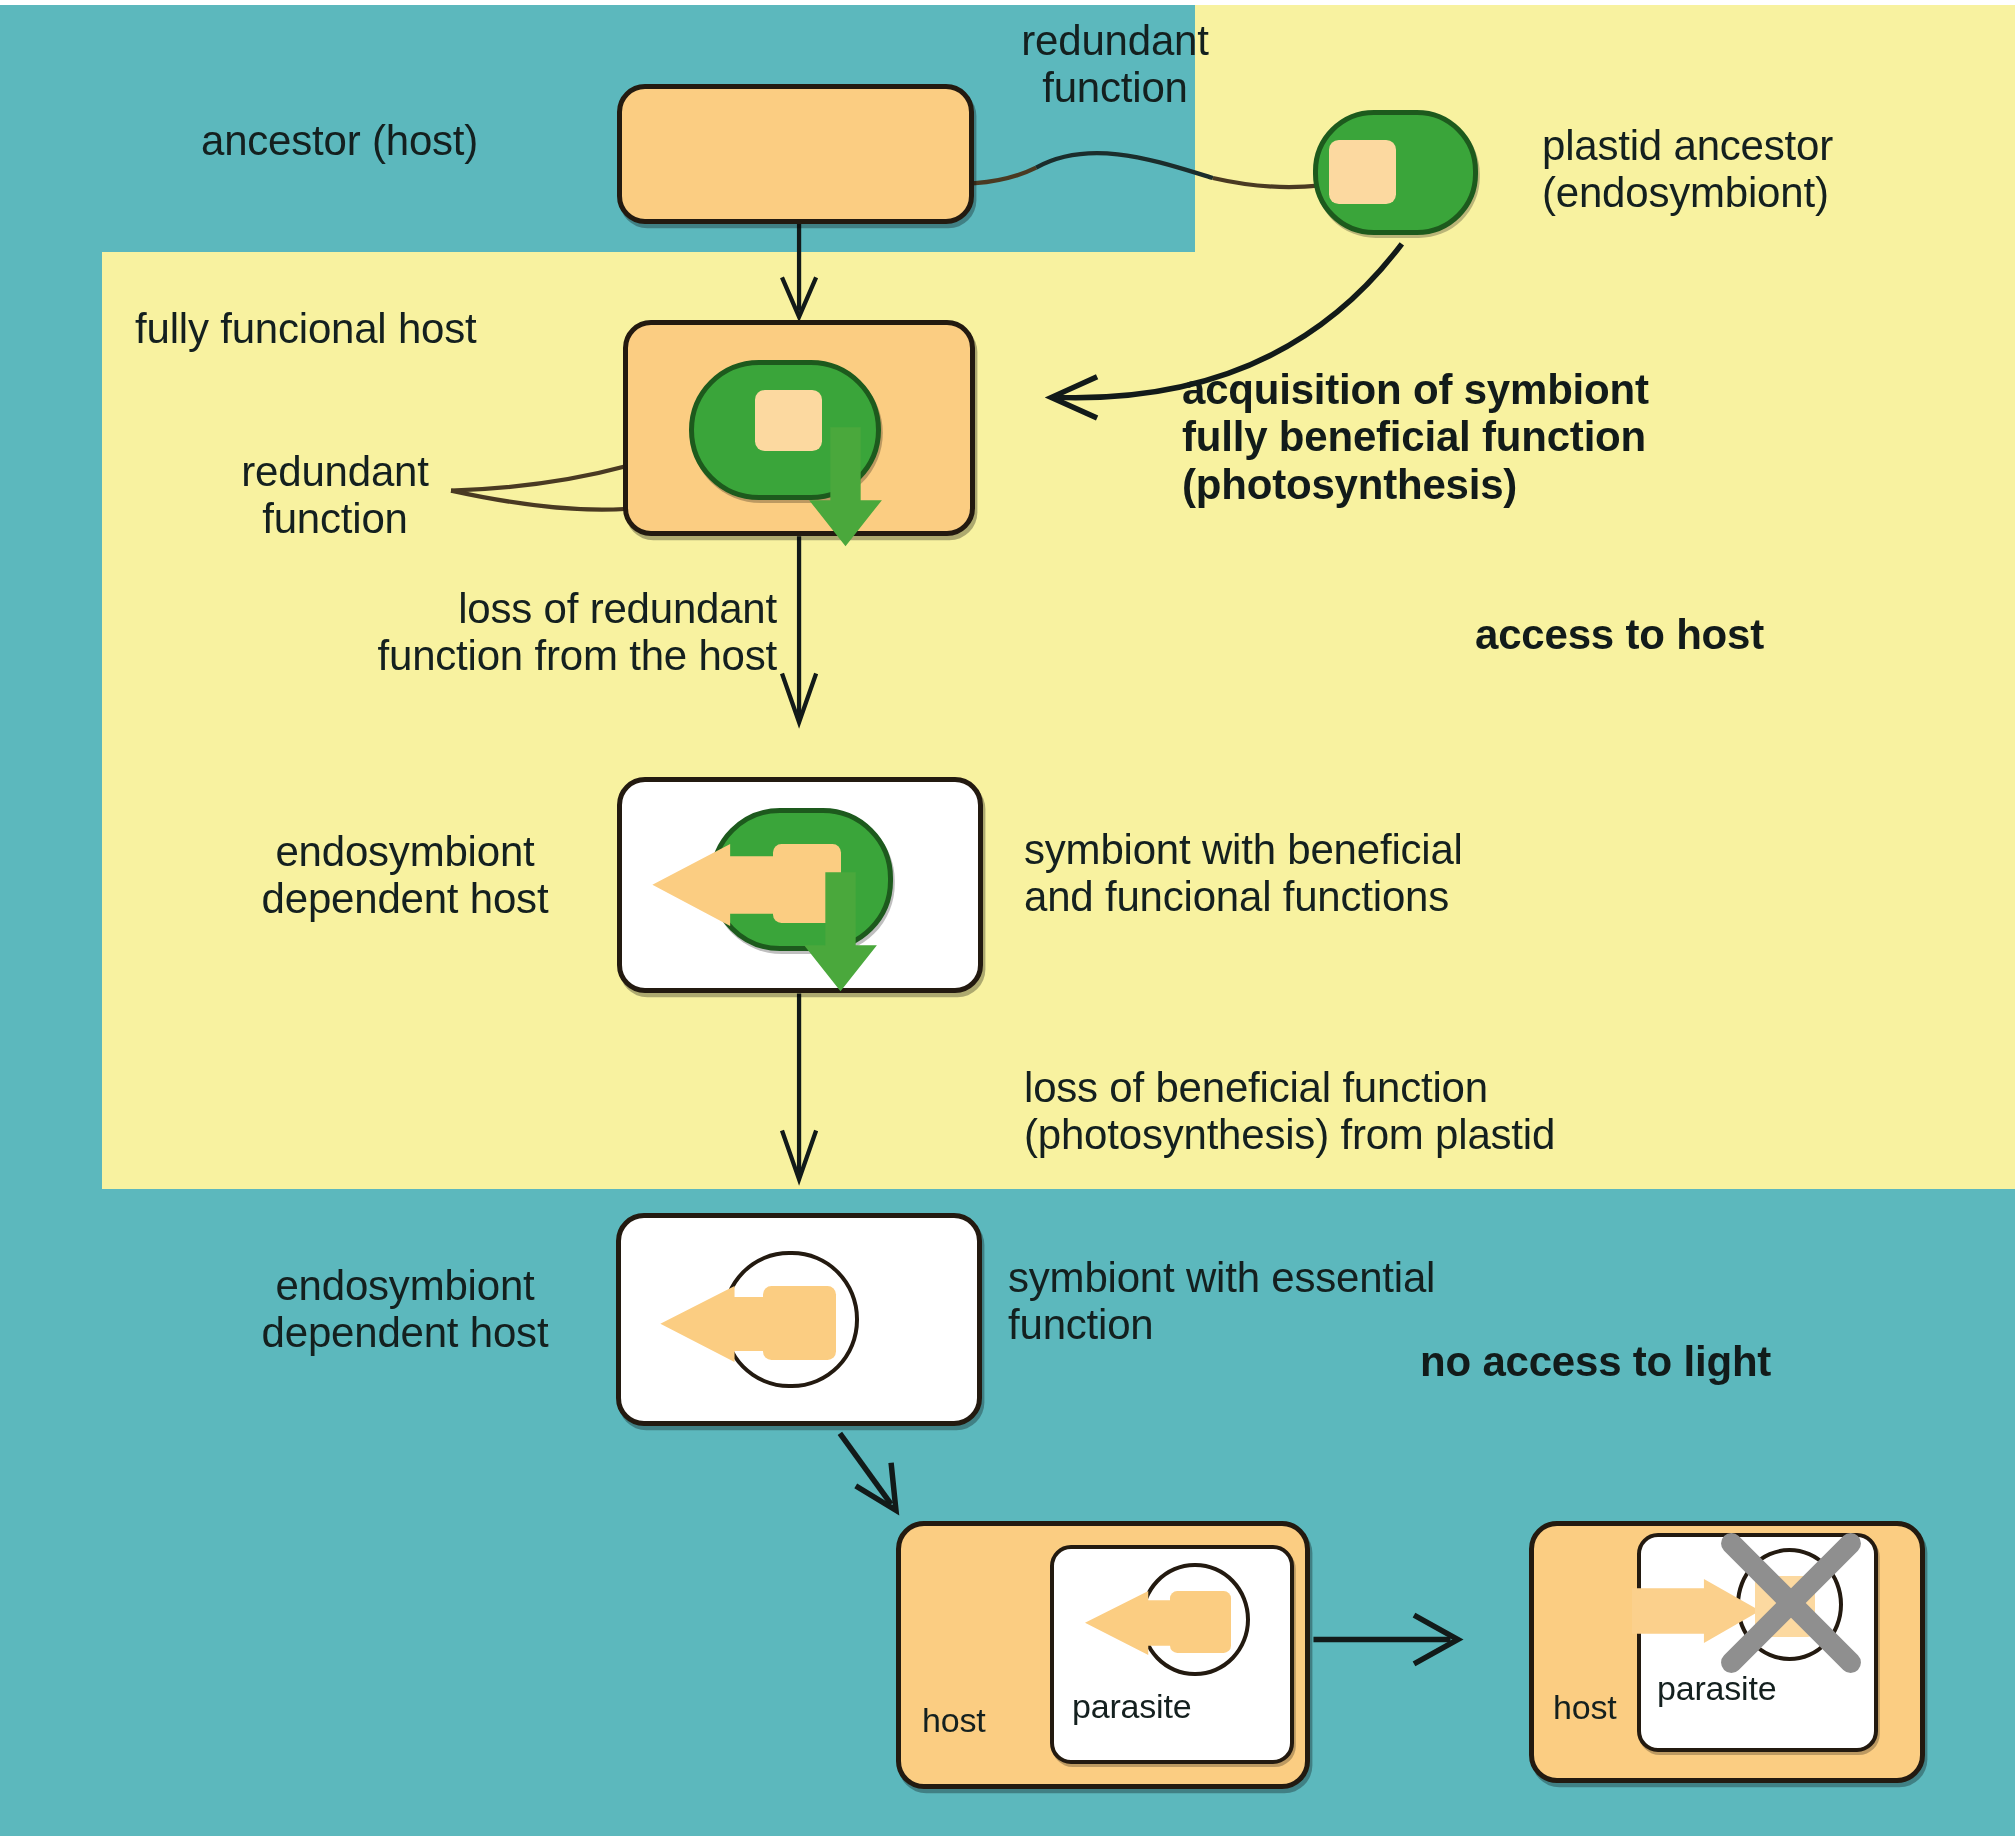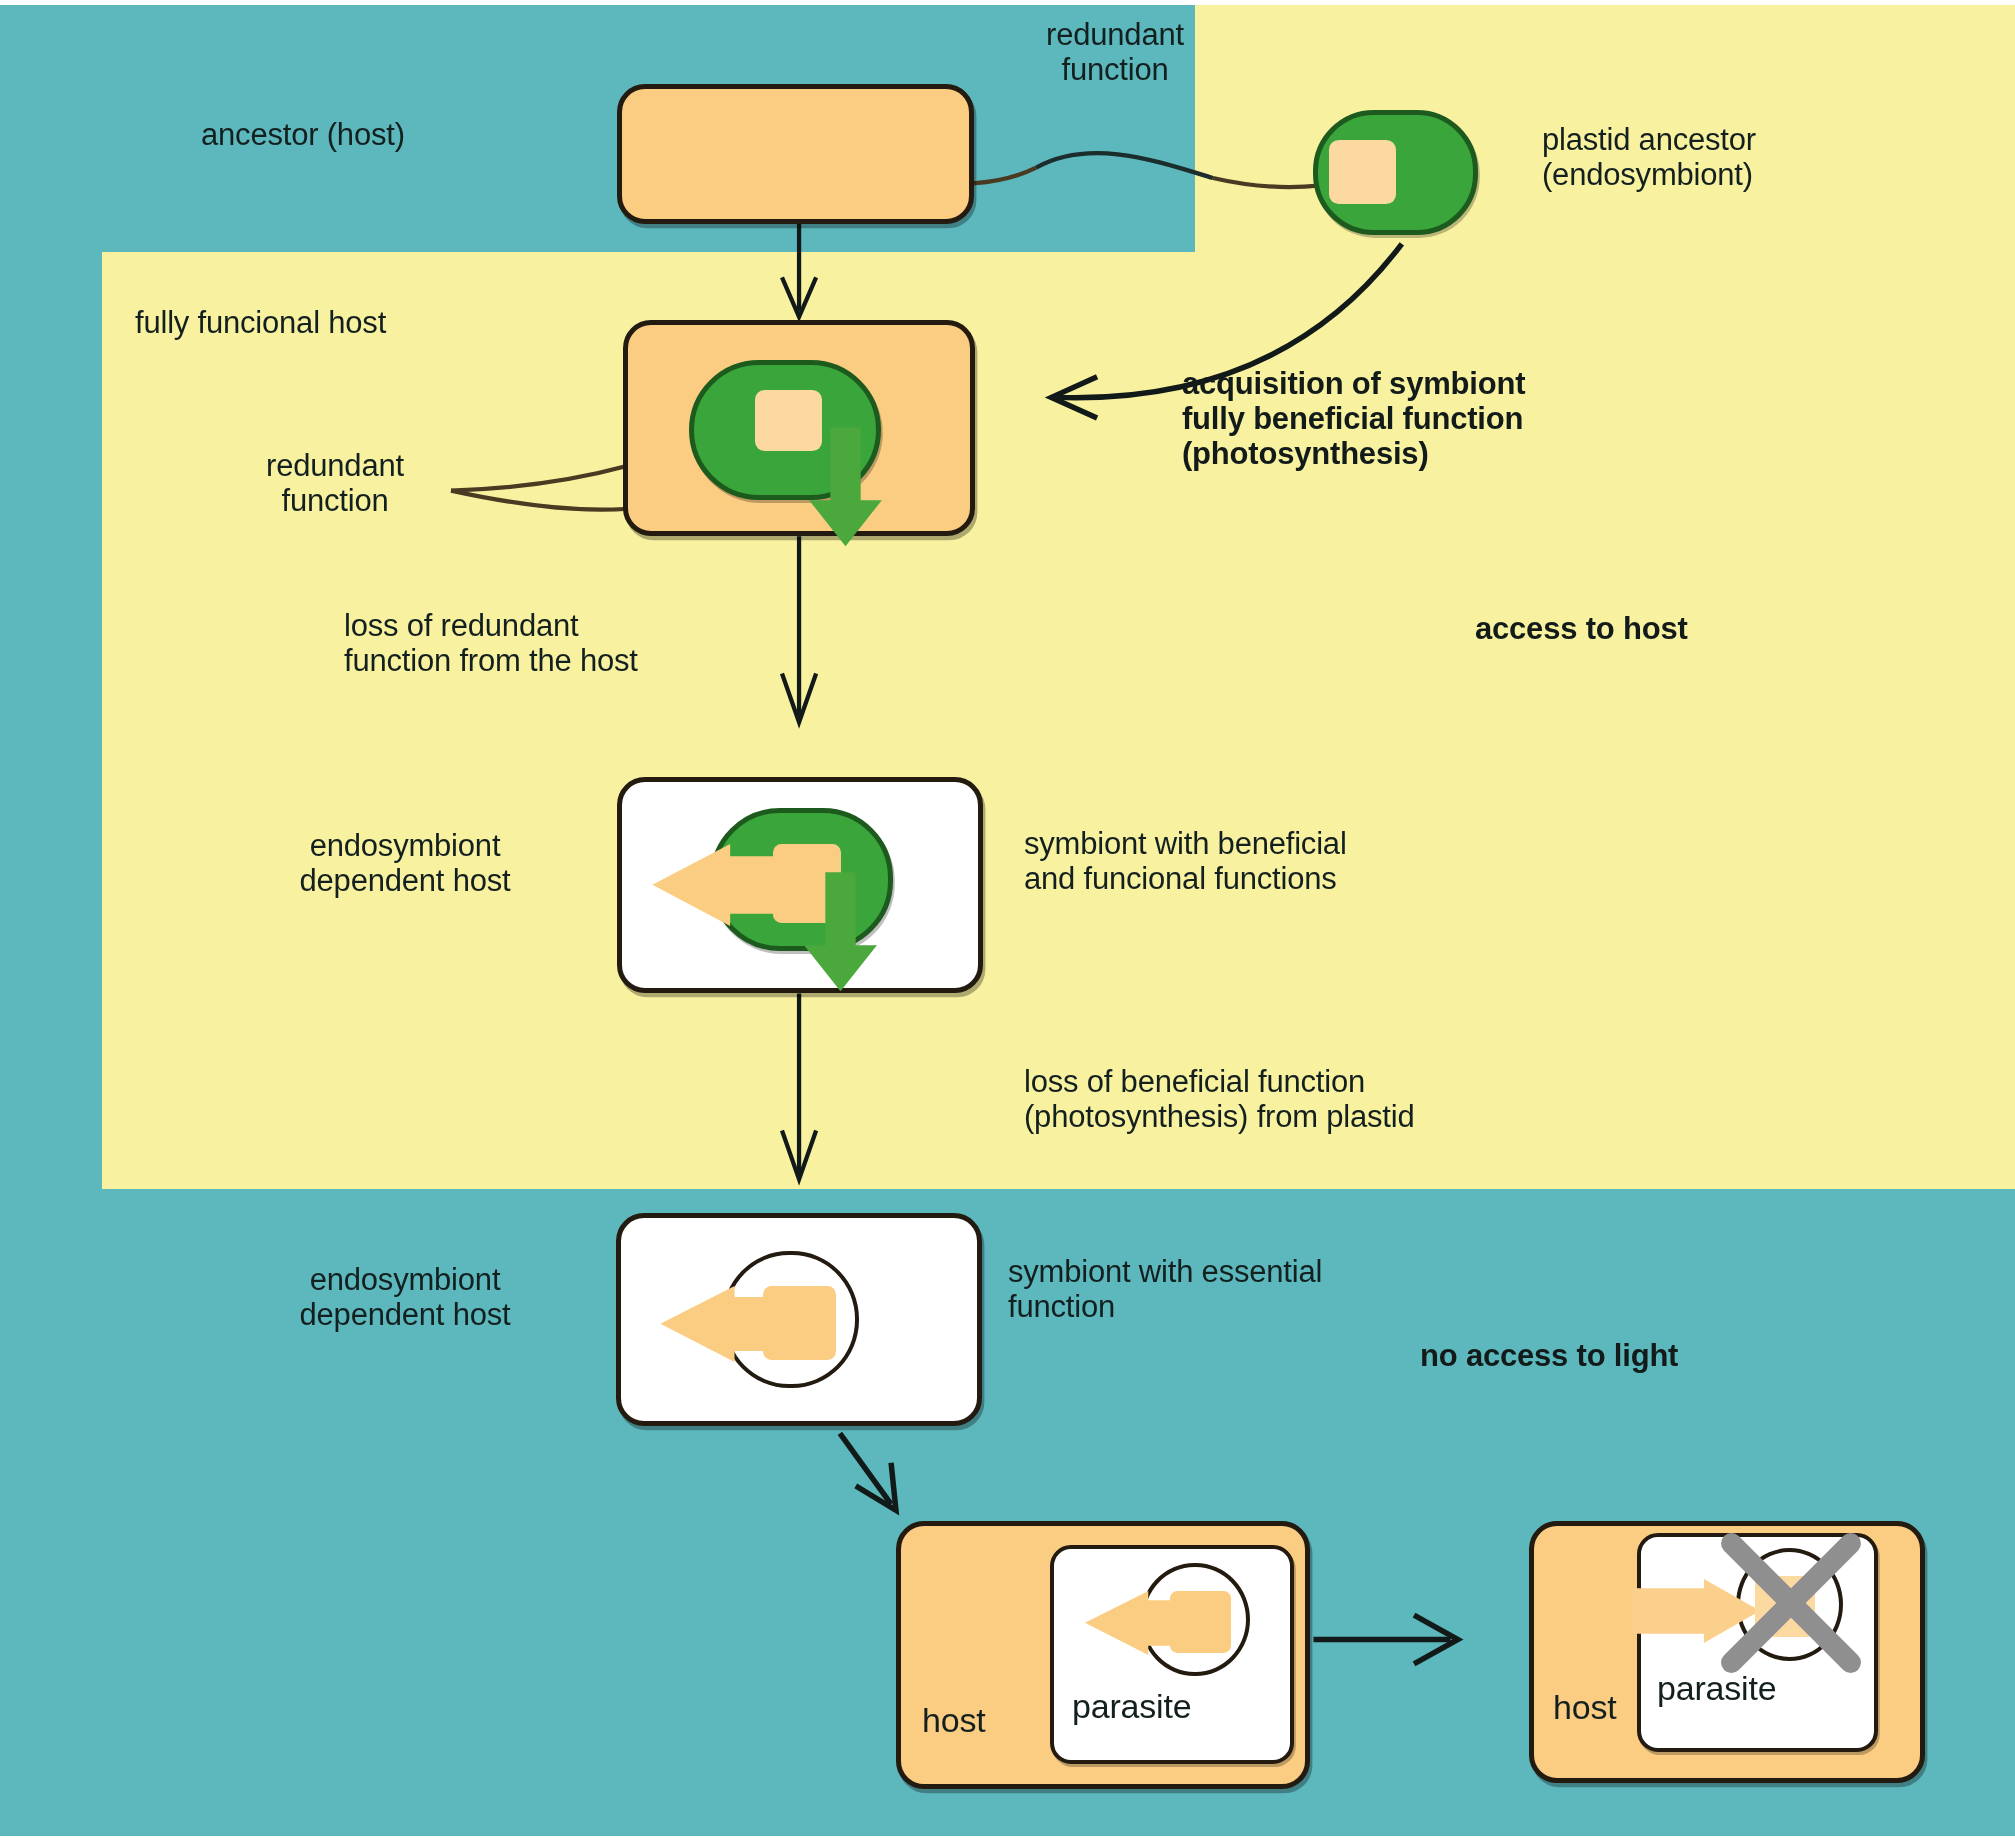--- a/index.html
+++ b/index.html
@@ -40,21 +40,21 @@
     background:#ffffff;
     border:4.9px solid #231a10;
   }
   .tan-chip{background:#fbcd82;}
   .tan-chip-light{background:#fcd9a0;}
 
   
   .label{
     position:absolute;
     color:#14201f;
-    font-size:31px;
+    font-size:42px;
     line-height:1.13;
     letter-spacing:-0.2px;
     white-space:pre-line;
   }
   .label.bold{font-weight:bold;color:#121b1a;}
   .label.tiny{font-size:34px;}
 
   
   #overlay{position:absolute;left:0;top:0;width:2015px;height:1840px;pointer-events:none;}
 </style>
@@ -149,21 +149,21 @@
 
   <div class="label" style="left:216px;top:448px;width:238px;text-align:center;">redundant
 function</div>
 
   <div class="label bold" style="left:1182px;top:366px;width:616px;">acquisition of symbiont
 fully beneficial function
 (photosynthesis)</div>
 
   <div class="label bold" style="left:1475px;top:611px;width:536px;">access to host</div>
 
-  <div class="label" style="left:344px;top:608px;width:433px;text-align:left;">loss of redundant
+  <div class="label" style="left:344px;top:585px;width:433px;text-align:right;">loss of redundant
 function from the host</div>
 
   <div class="label" style="left:216px;top:828px;width:378px;text-align:center;">endosymbiont
 dependent host</div>
 
   <div class="node white-box" style="left:617px;top:777px;width:366px;height:216px;"></div>
 
   <div class="node plastid" style="left:710px;top:808px;width:183px;height:143px;border-radius:70px;"></div>
 
   <svg class="node" style="left:652px;top:844px;width:183px;height:82px;" viewBox="0 0 300 135">

